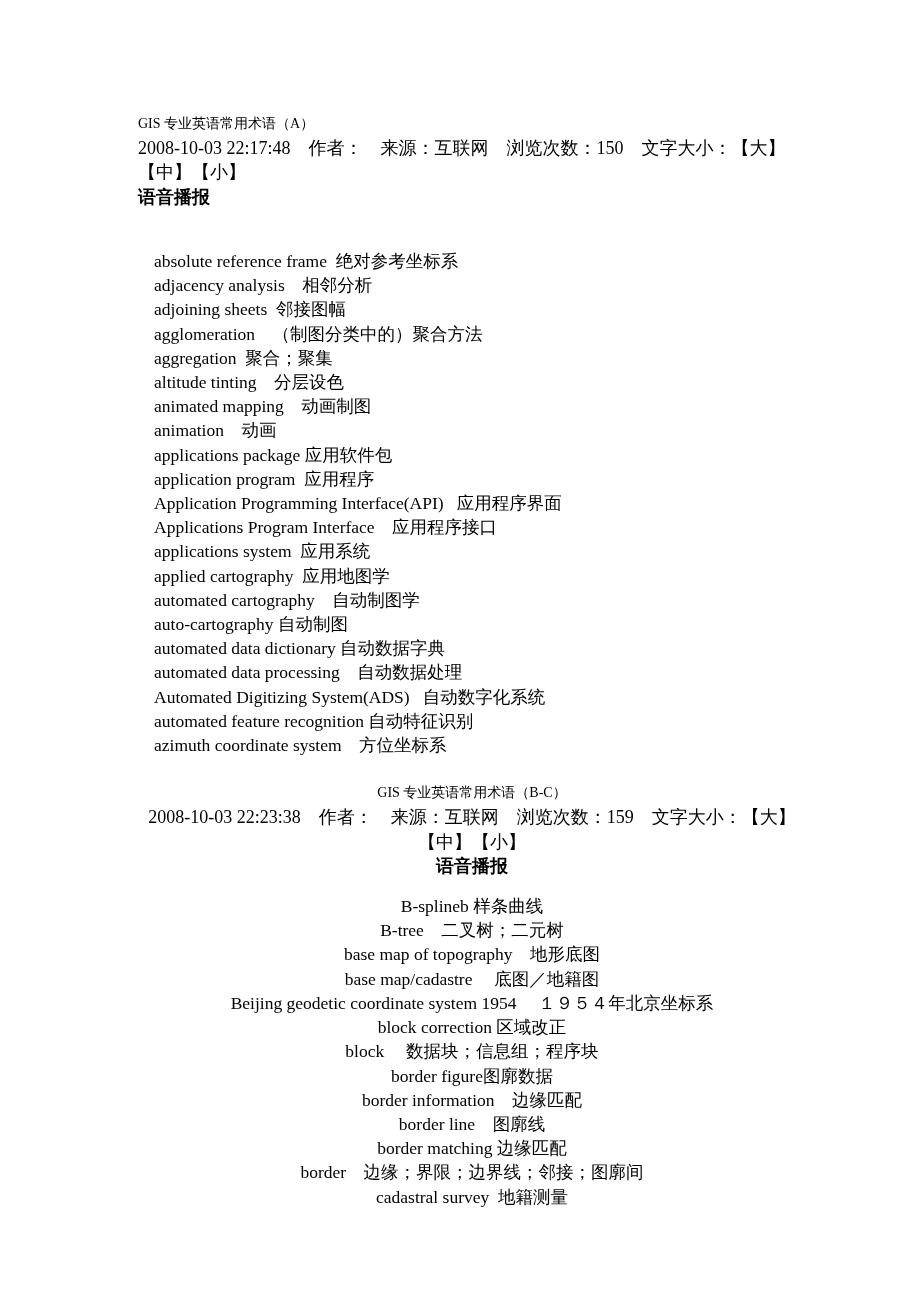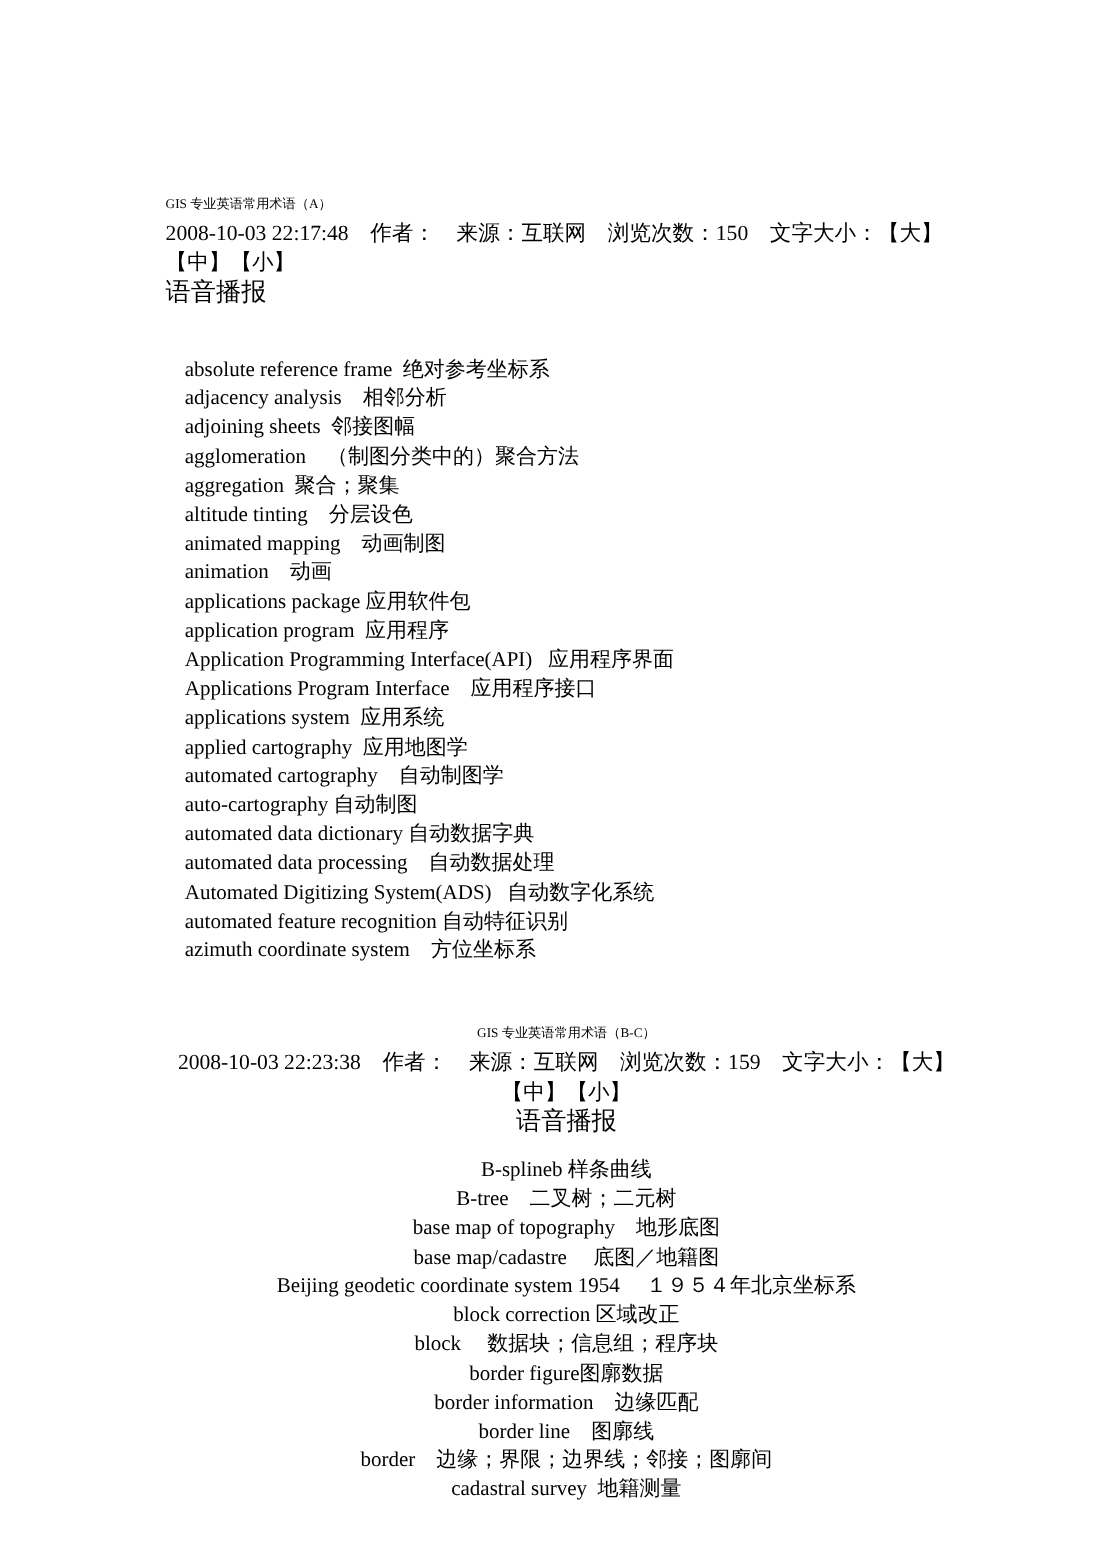--- a/index.html
+++ b/index.html
@@ -28,37 +28,37 @@
   .article {
     width: 668px;
   }
 
   .article + .article {
     margin-top: 24px;
     text-align: center;
   }
 
   .article-title {
-    font-size: 11px;
+    font-size: 14px;
     line-height: 24.2px;
     white-space: pre-wrap;
-    margin-top: 46px;
   }
 
   .meta-line {
     font-size: 18px;
     line-height: 24.2px;
     white-space: pre-wrap;
     word-break: break-word;
   }
 
   .audio-line {
-    font-size: 21px;
+    font-size: 18px;
     line-height: 24.2px;
     white-space: pre-wrap;
+    font-weight: bold;
   }
 
   .spacer {
     height: 24.2px;
   }
 
   .term-list {
     margin: 16px;
     padding: 0;
     list-style: none;
@@ -114,18 +114,19 @@
       <li class="term-item">B-splineb 样条曲线</li>
       <li class="term-item">B-tree    二叉树；二元树</li>
       <li class="term-item">base map of topography    地形底图</li>
       <li class="term-item">base map/cadastre     底图／地籍图</li>
       <li class="term-item">Beijing geodetic coordinate system 1954     １９５４年北京坐标系</li>
       <li class="term-item">block correction 区域改正</li>
       <li class="term-item">block     数据块；信息组；程序块</li>
       <li class="term-item">border figure图廓数据</li>
       <li class="term-item">border information    边缘匹配</li>
       <li class="term-item">border line    图廓线</li>
+      <li class="term-item">border matching 边缘匹配</li>
       <li class="term-item">border    边缘；界限；边界线；邻接；图廓间</li>
       <li class="term-item">cadastral survey  地籍测量</li>
     </ul>
   </div>
 
 </div>
 
 </body></html>

